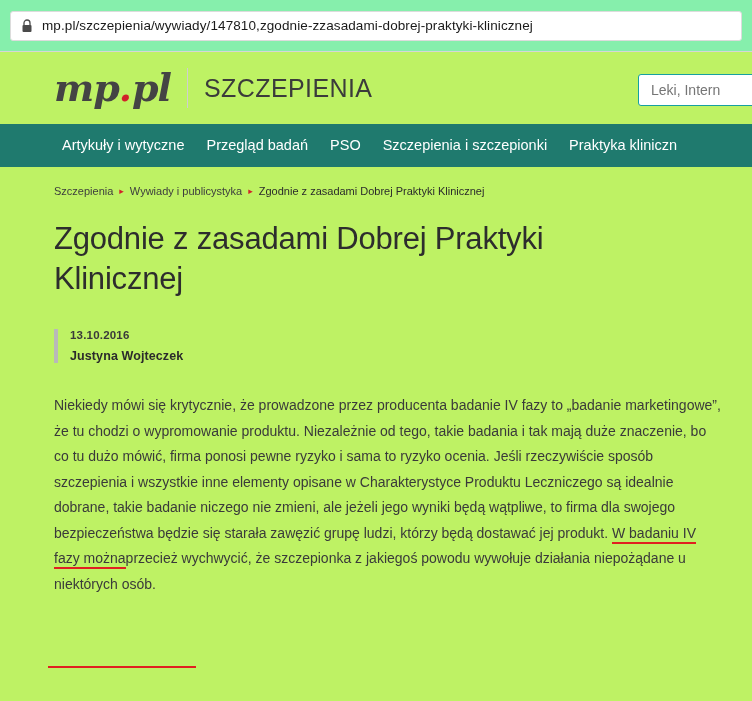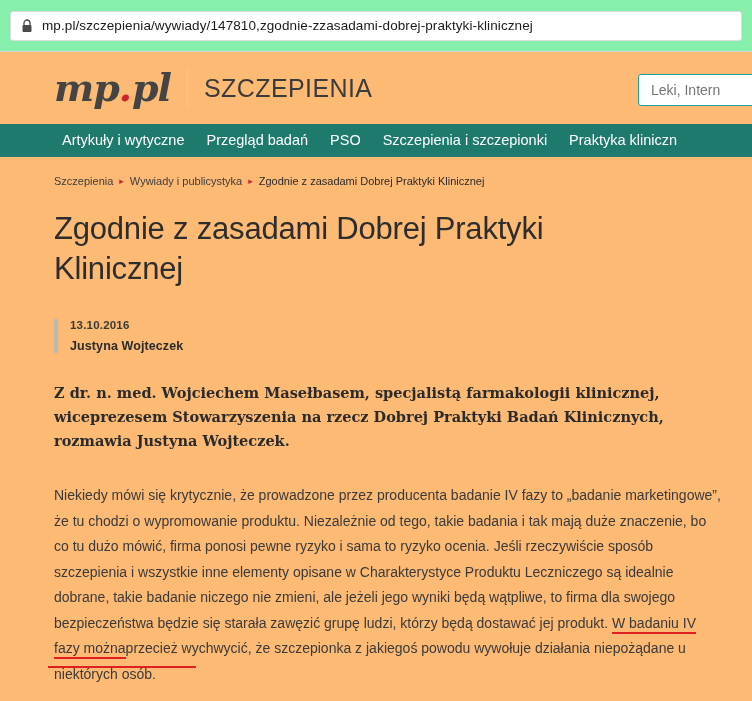--- a/index.html
+++ b/index.html
@@ -49,21 +49,21 @@
     white-space: nowrap;
     overflow: hidden;
     letter-spacing: 0.1px;
   }
 
   
   .page {
     position: relative;
     width: 752px;
     height: 649px;
-    background: #fdba74;
+    background: #bef264;
     overflow: hidden;
   }
 
   
   .site-header {
     height: 72px;
     display: flex;
     align-items: center;
     padding-left: 54px;
     box-sizing: border-box;
@@ -129,21 +129,21 @@
     outline: 0;
     font-size: 14px;
     color: #6b6b6b;
     width: 100%;
     font-family: "Liberation Sans", sans-serif;
     background: transparent;
   }
 
   
   .nav {
-    height: 33px;
+    height: 43px;
     background: #1f7a6e;
     display: flex;
     align-items: center;
     padding-left: 54px;
     box-sizing: border-box;
     overflow: hidden;
   }
   .nav-item {
     color: #ffffff;
     font-size: 14.5px;
@@ -277,20 +277,19 @@
     <span class="crumb current">Zgodnie z zasadami Dobrej Praktyki Klinicznej</span>
   </div>
 
   <h1 class="page-title">Zgodnie z zasadami Dobrej Praktyki Klinicznej</h1>
 
   <div class="meta">
     <div class="meta-date">13.10.2016</div>
     <div class="meta-author">Justyna Wojteczek</div>
   </div>
 
-  <p class="lead">Z dr. n. med. Wojciechem Masełbasem, specjalistą farmakologii klinicznej, wiceprezesem Stowarzyszenia na rzecz Dobrej Praktyki Badań Klinicznych, rozmawia Justyna Wojteczek.</p>
 
   <p class="body-text">
     <span>Niekiedy mówi się krytycznie, że prowadzone przez producenta badanie IV fazy to „badanie marketingowe”, że tu chodzi o wypromowanie produktu. Niezależnie od tego, takie badania i tak mają duże znaczenie, bo co tu dużo mówić, firma ponosi pewne ryzyko i sama to ryzyko ocenia. Jeśli rzeczywiście sposób szczepienia i wszystkie inne elementy opisane w Charakterystyce Produktu Leczniczego są idealnie dobrane, takie badanie niczego nie zmieni, ale jeżeli jego wyniki będą wątpliwe, to firma dla swojego bezpieczeństwa będzie się starała zawęzić grupę ludzi, którzy będą dostawać jej produkt. </span><span class="hl">W badaniu IV fazy można</span><span>przecież wychwycić</span><span>, że szczepionka z jakiegoś powodu wywołuje działania niepożądane u niektórych osób.</span>
   </p>
 
   <div class="annot-underline" style="left:48px; top:614px; width:148px;"></div>
 </div>
 
 </body></html>

